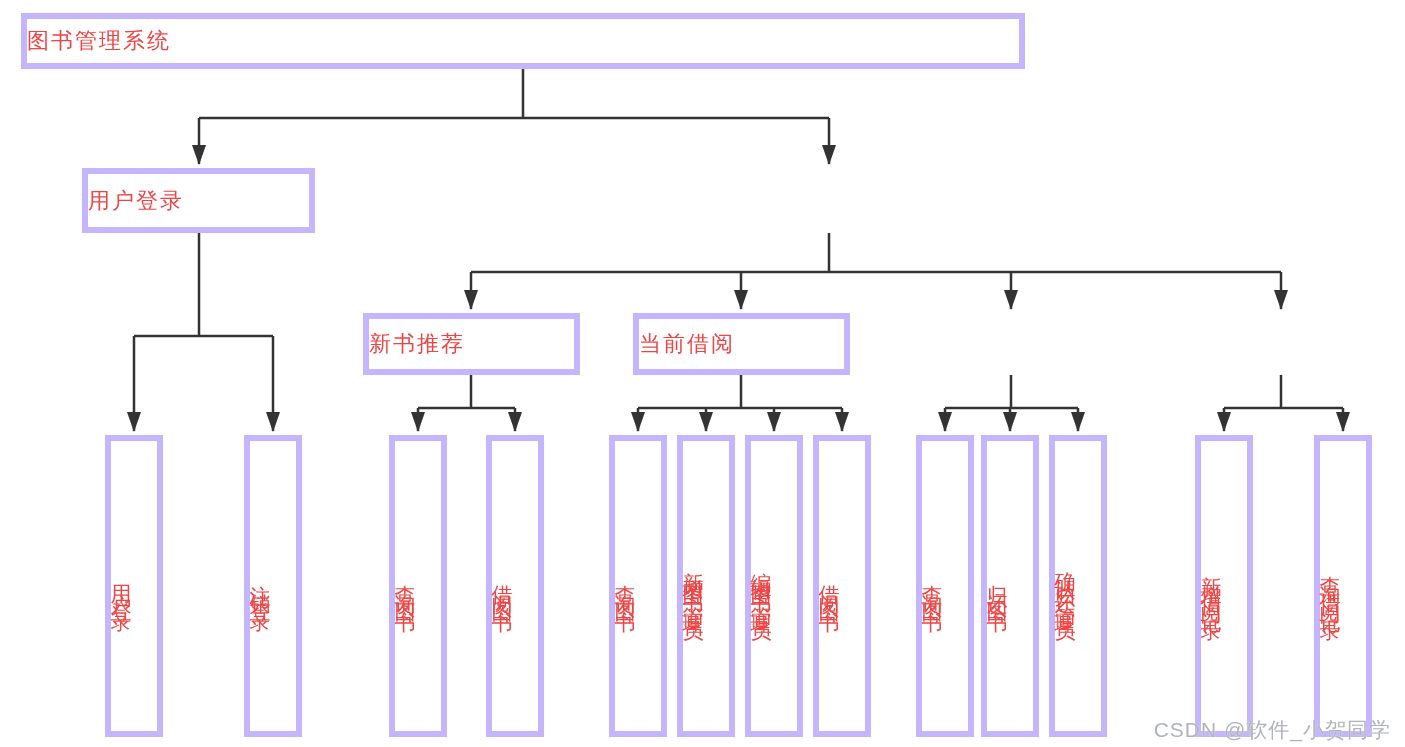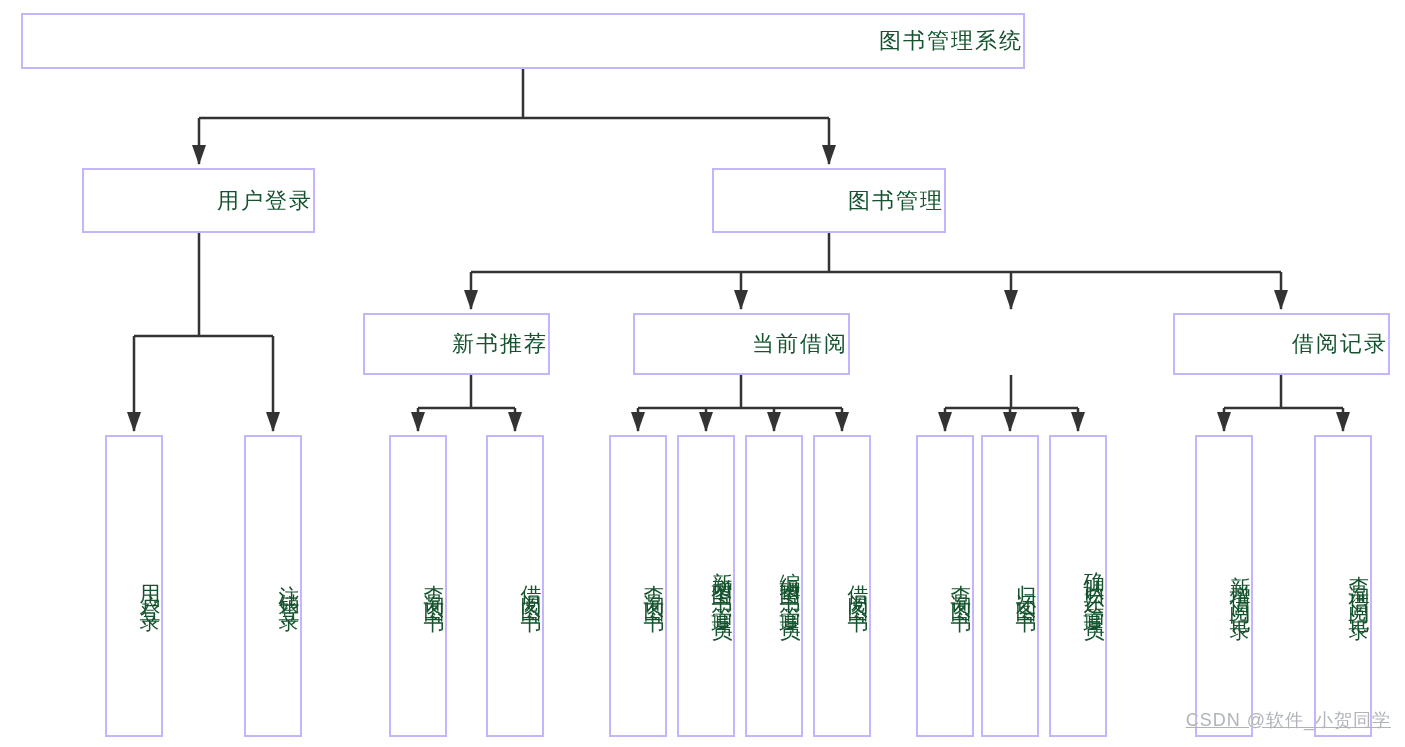--- a/index.html
+++ b/index.html
@@ -7,52 +7,51 @@
     position:relative;
     width:1405px;height:747px;
     background:#ffffff;
     font-family:"Liberation Sans", sans-serif;
     overflow:hidden;
   }
   #wires{position:absolute;left:0;top:0;width:1405px;height:747px;}
   .node{
     position:absolute;
     box-sizing:border-box;
-    border:2px solid #c4b5fd;
+    border:6px solid #c4b5fd;
     background:#ffffff;
     display:flex;
     align-items:center;
-    justify-content:flex-end;
-    color:#14532d;
+    justify-content:flex-start;
+    color:#ef4444;
   }
   .node.h span{
     font-size:22px;
     letter-spacing:2px;
     white-space:nowrap;
   }
   .node.v span{
     writing-mode:vertical-lr;
     font-size:21px;
     line-height:1;
     letter-spacing:9px;
     white-space:nowrap;
   }
   .node.v.long span{
     letter-spacing:7px;
   }
   #watermark{
     position:absolute;
     right:14px;
-    bottom:15px;
-    font-size:18px;
+    bottom:3px;
+    font-size:21px;
     color:#b0b3b8;
     text-shadow:0 0 1px #ffffff;
     letter-spacing:1px;
     white-space:nowrap;
-    text-decoration:underline;
   }
 </style>
 </head>
 <body>
 
 <div id="stage">
 
   <svg id="wires" viewBox="0 0 1405 747">
     <defs>
       <marker id="arrow" markerUnits="userSpaceOnUse" markerWidth="22" markerHeight="16" refX="19" refY="8" orient="auto">
@@ -96,32 +95,26 @@
     </g>
   </svg>
 
   <div class="node h" style="left:21px;top:13px;width:1004px;height:56px">
     <span>图书管理系统</span>
   </div>
 
   <div class="node h" style="left:82px;top:168px;width:233px;height:65px">
     <span>用户登录</span>
   </div>
-  <div class="node h" style="left:712px;top:168px;width:234px;height:65px">
-    <span>图书管理</span>
-  </div>
 
-  <div class="node h" style="left:363px;top:313px;width:187px;height:62px">
+  <div class="node h" style="left:363px;top:313px;width:217px;height:62px">
     <span>新书推荐</span>
   </div>
   <div class="node h" style="left:633px;top:313px;width:217px;height:62px">
     <span>当前借阅</span>
-  </div>
-  <div class="node h" style="left:1173px;top:313px;width:217px;height:62px">
-    <span>借阅记录</span>
   </div>
 
   <div class="node v" style="left:105px;top:435px;width:58px;height:302px">
     <span>用户登录</span>
   </div>
   <div class="node v" style="left:244px;top:435px;width:58px;height:302px">
     <span>注销登录</span>
   </div>
 
   <div class="node v" style="left:389px;top:435px;width:58px;height:302px">

